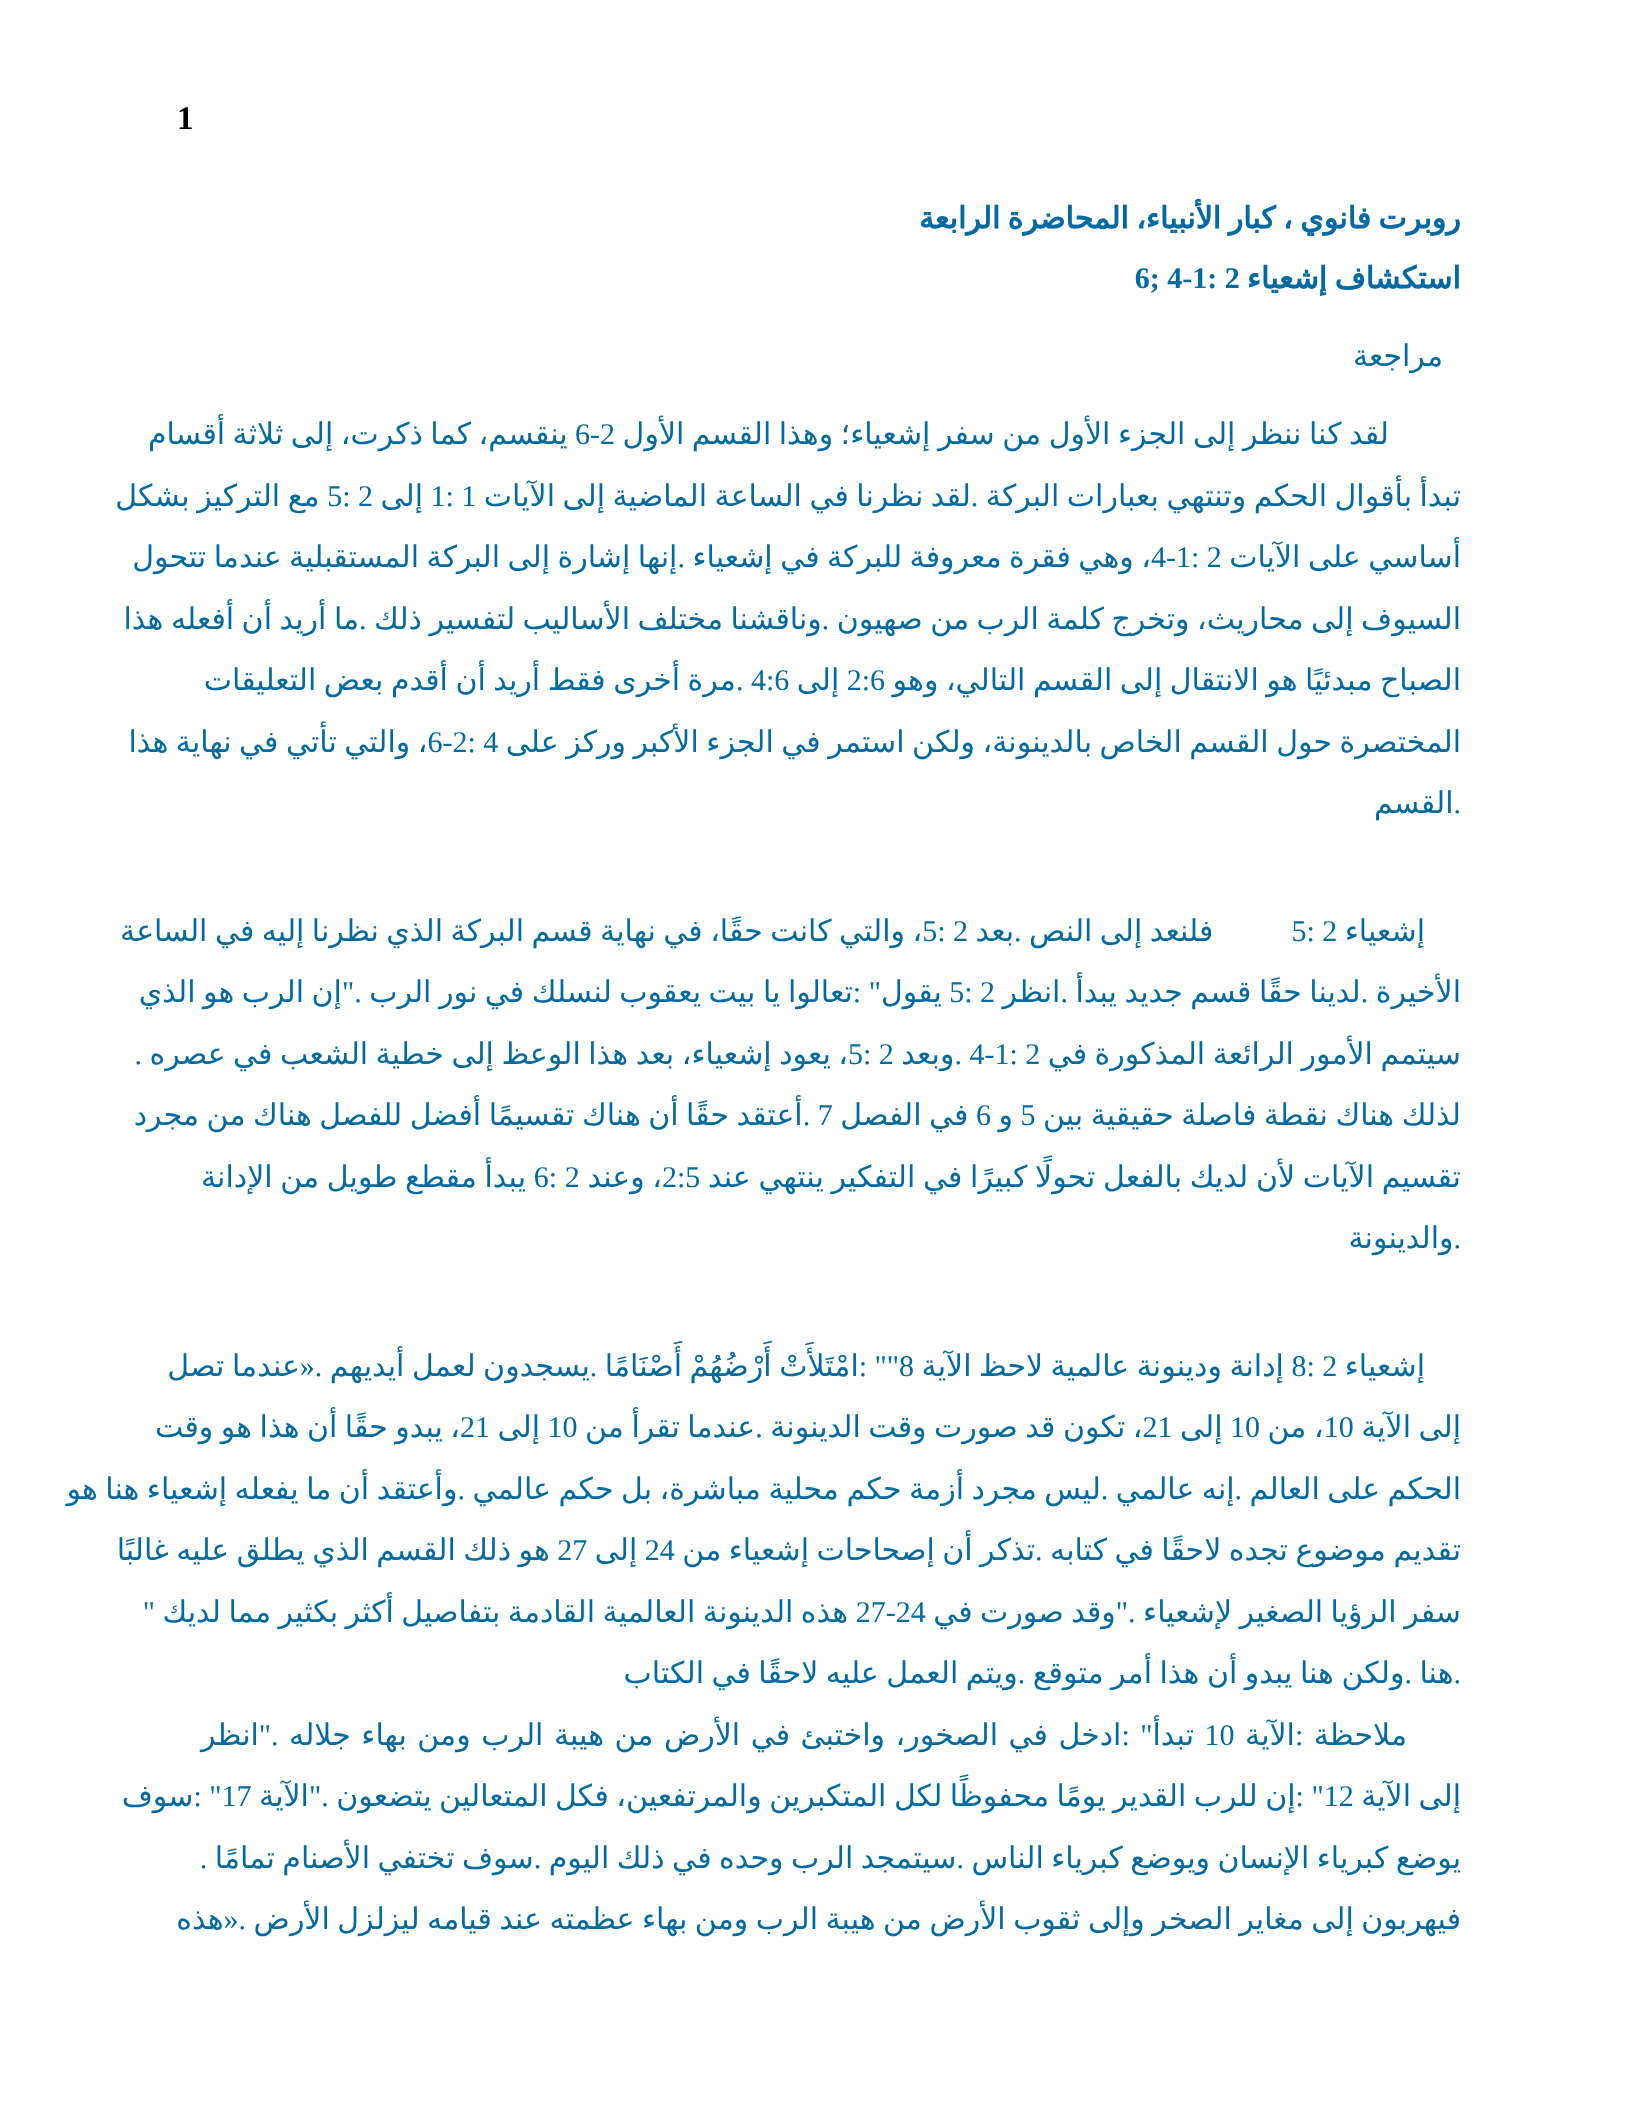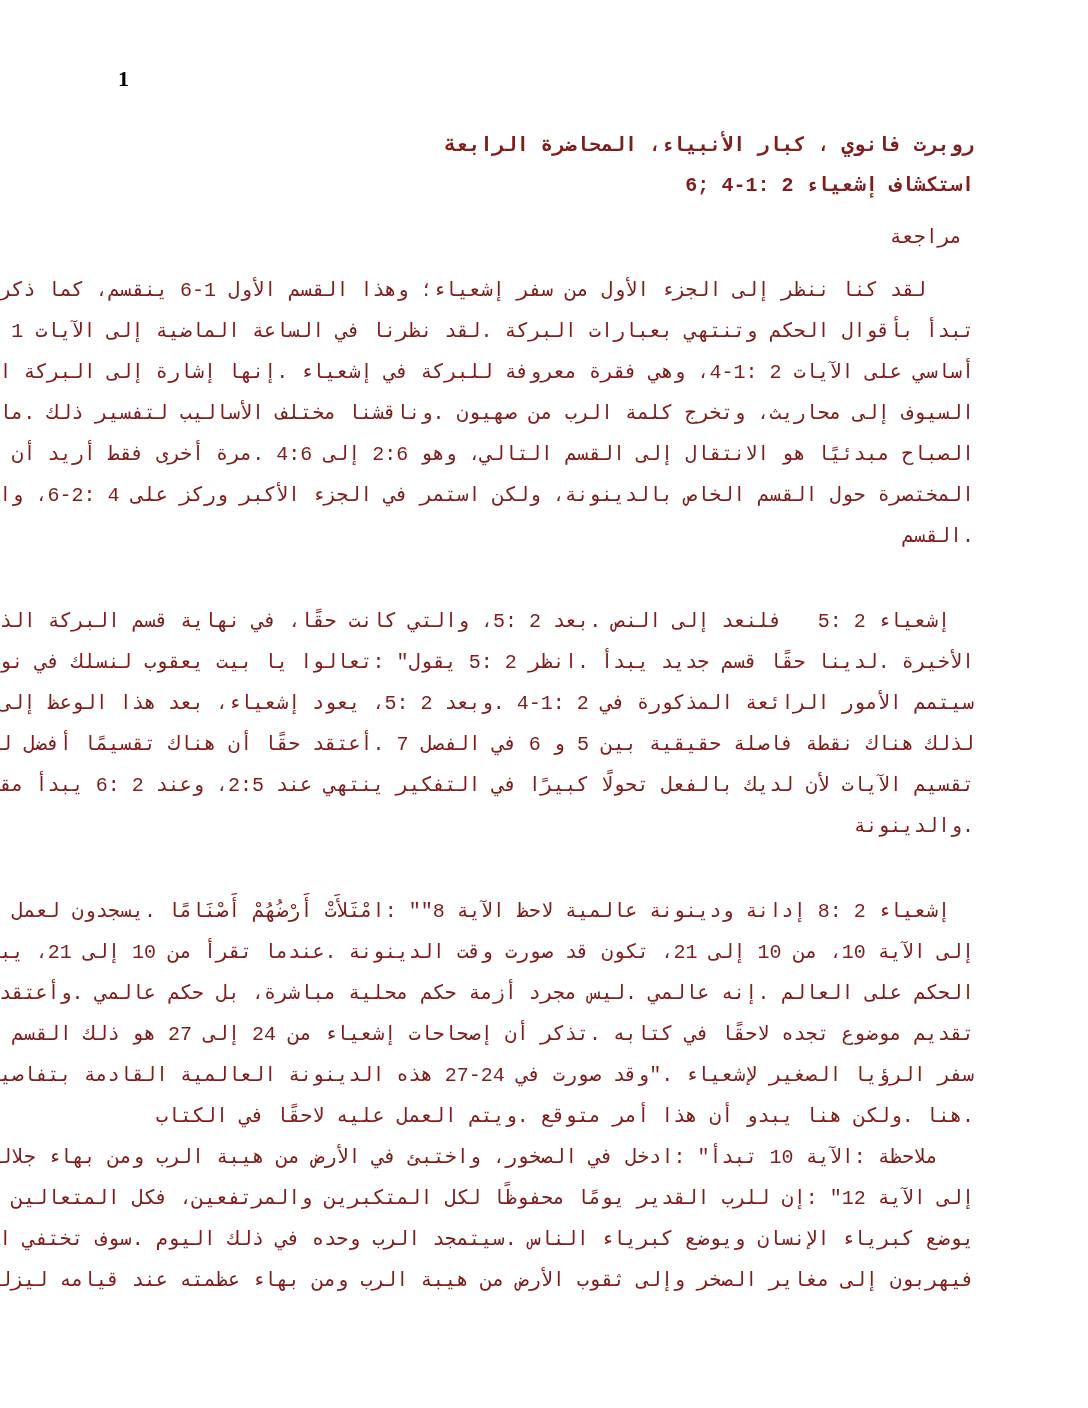--- a/index.html
+++ b/index.html
@@ -5,49 +5,49 @@
   html, body { margin: 0; padding: 0; background: #ffffff; }
   body { width: 1088px; height: 1408px; position: relative; overflow: hidden; }
   .page { position: absolute; left: 0; top: 0; width: 1088px; height: 1408px; background: #fff; color: #000; }
   .page-number {
     position: absolute; left: 118px; top: 66px;
     font-family: "Liberation Serif", serif; font-weight: bold; font-size: 22px;
   }
   .content {
     position: absolute; left: 134px; right: 114px; top: 126px;
     direction: rtl; text-align: right;
-    font-family: Liberation Mono, monospace;
-    font-size: 20px; color: #7f1d1d;
+    font-family: Liberation Serif, serif;
+    font-size: 20px; color: #0369a1;
   }
   .title { font-weight: bold; font-size: 20px; margin: 0; height: 40px; line-height: 40px; }
   .subtitle { font-weight: bold; font-size: 20px; margin: 0; height: 40px; line-height: 40px; }
   .review { font-size: 20px; margin: 12px; height: 40px; line-height: 40px; }
   .para {
     margin: 0; line-height: 41px; text-align: justify; text-align-last: right;
     font-size: 20px;
   }
   .gap { height: 44px; }
   .line { display: block; text-align: justify; text-align-last: justify; white-space: nowrap; }
   .line.last { text-align-last: right; }
   .para .line { height: 41px; }
-  .verse-ref { display: inline-block; margin-left: 36px; }
+  .verse-ref { display: inline-block; margin-left: 52px; }
 </style>
 </head>
 <body>
 
 <div class="page">
   <div class="page-number">1</div>
 
   <div class="content">
     <div class="title">روبرت فانوي ، كبار الأنبياء، المحاضرة الرابعة</div>
     <div class="subtitle">استكشاف إشعياء 2 :1-4 ;6</div>
     <div class="review">مراجعة</div>
 
     <div class="para" style="margin-top:2px;">
-      <span class="line" style="padding-right:48px;">لقد كنا ننظر إلى الجزء الأول من سفر إشعياء؛ وهذا القسم الأول 1-6 ينقسم، كما ذكرت، إلى ثلاثة أقسام</span>
+      <span class="line" style="padding-right:48px;">لقد كنا ننظر إلى الجزء الأول من سفر إشعياء؛ وهذا القسم الأول 2-6 ينقسم، كما ذكرت، إلى ثلاثة أقسام</span>
       <span class="line">تبدأ بأقوال الحكم وتنتهي بعبارات البركة .لقد نظرنا في الساعة الماضية إلى الآيات 1 :1 إلى 2 :5 مع التركيز بشكل</span>
       <span class="line">أساسي على الآيات 2 :1-4، وهي فقرة معروفة للبركة في إشعياء .إنها إشارة إلى البركة المستقبلية عندما تتحول</span>
       <span class="line">السيوف إلى محاريث، وتخرج كلمة الرب من صهيون .وناقشنا مختلف الأساليب لتفسير ذلك .ما أريد أن أفعله هذا</span>
       <span class="line" style="padding-left:78px;">الصباح مبدئيًا هو الانتقال إلى القسم التالي، وهو 2:6 إلى 4:6 .مرة أخرى فقط أريد أن أقدم بعض التعليقات</span>
       <span class="line">المختصرة حول القسم الخاص بالدينونة، ولكن استمر في الجزء الأكبر وركز على 4 :2-6، والتي تأتي في نهاية هذا</span>
       <span class="line last">.القسم</span>
     </div>
 
     <div class="gap"></div>
 

